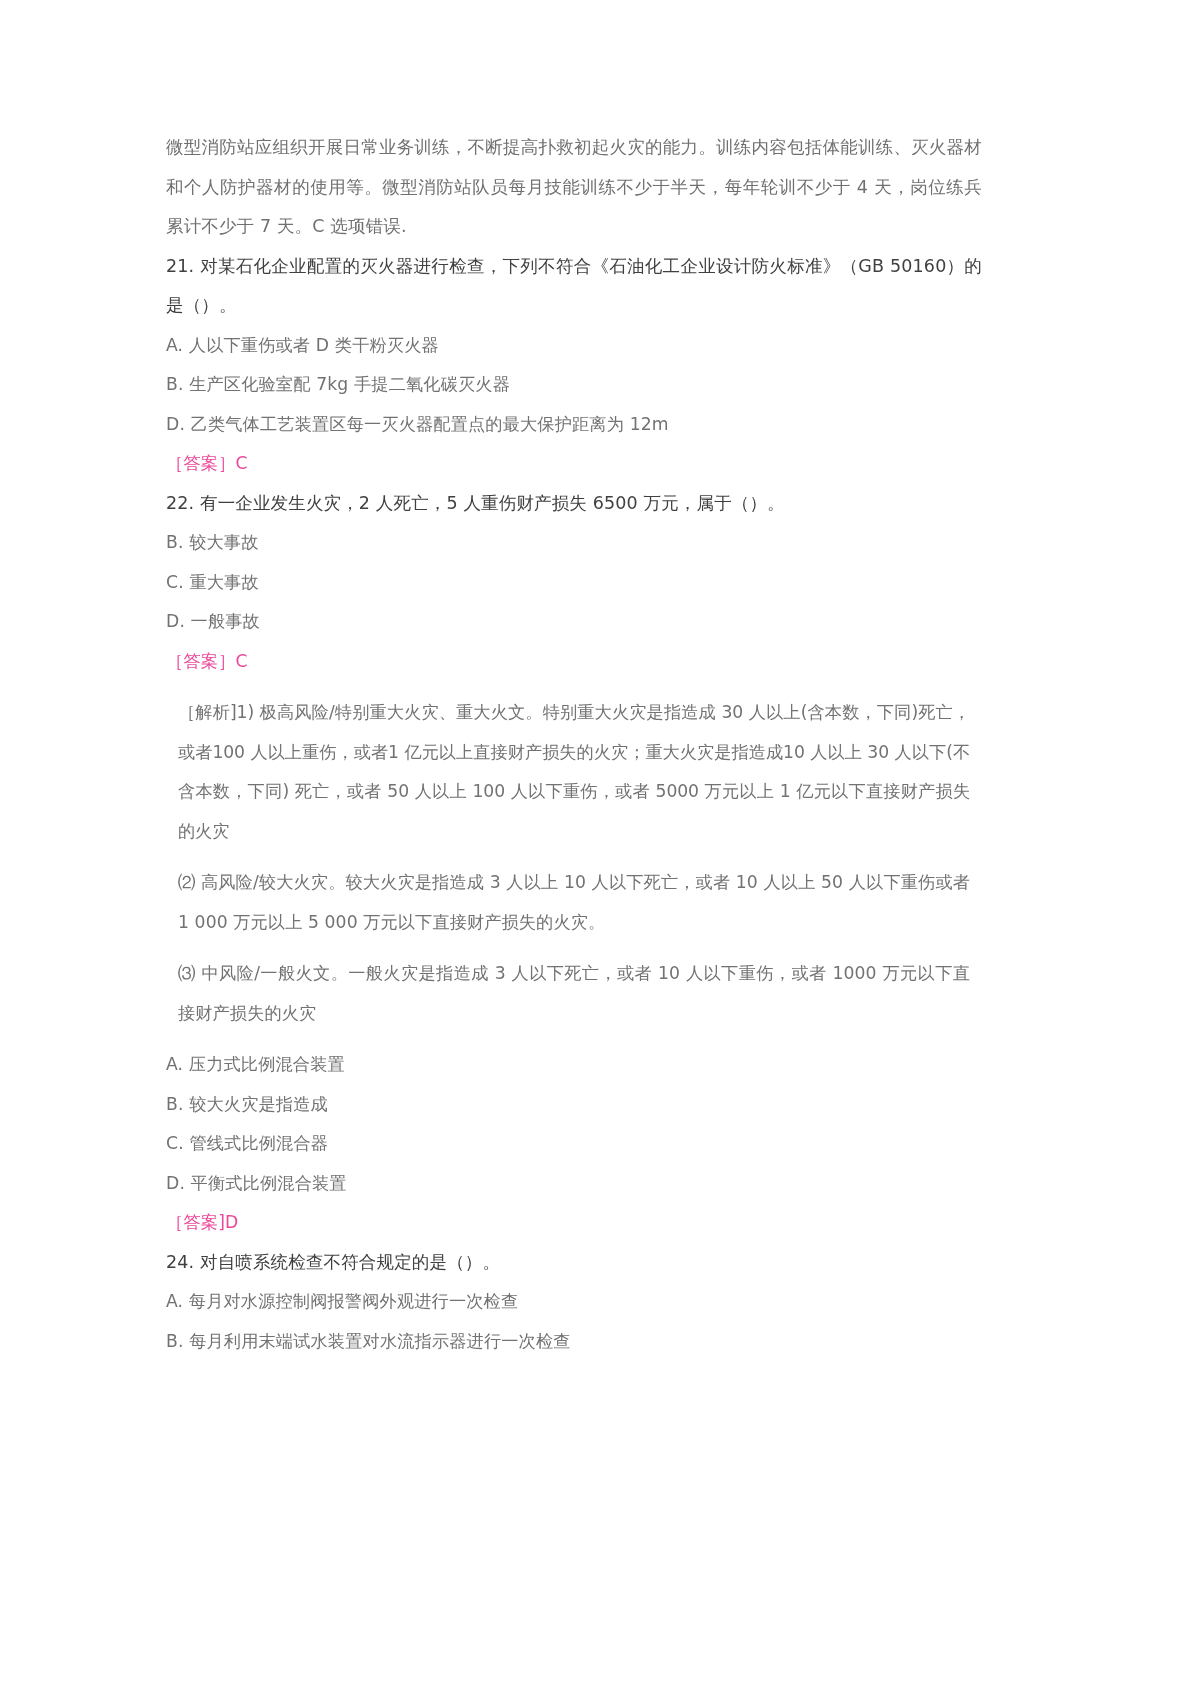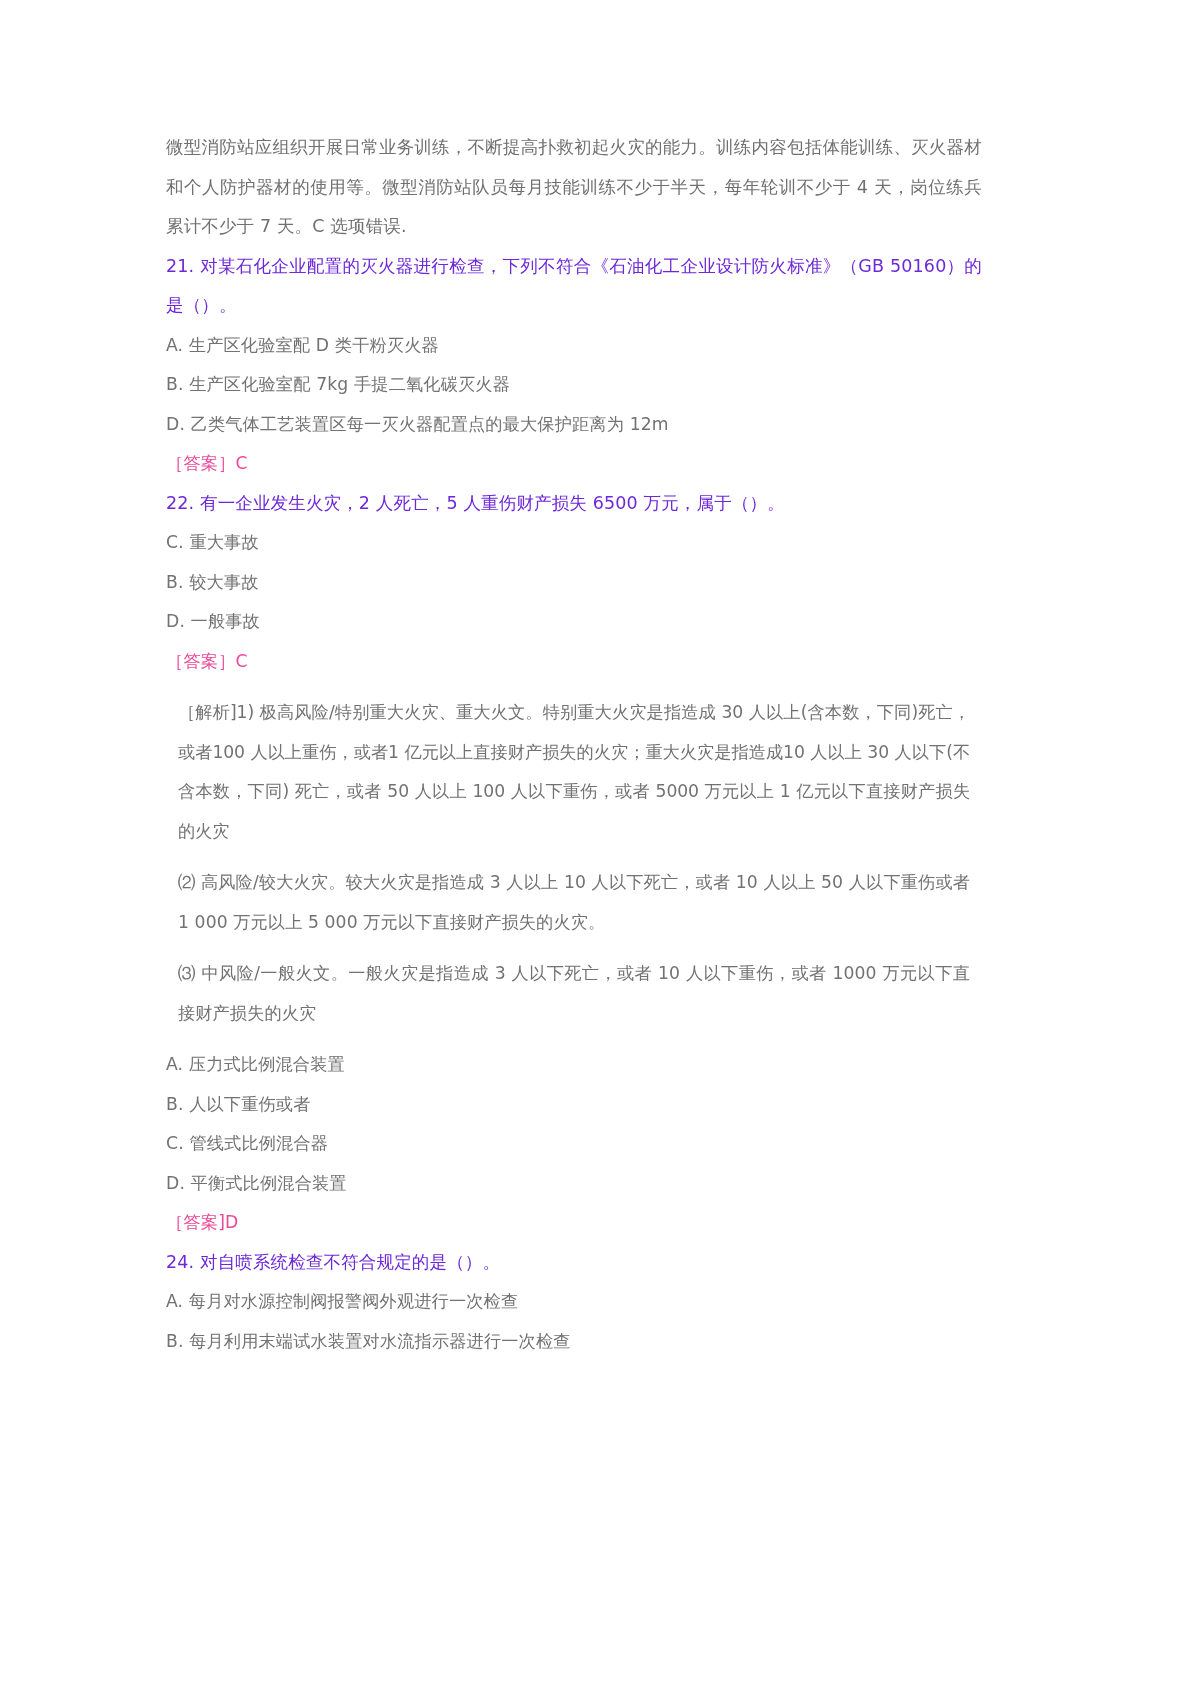--- a/index.html
+++ b/index.html
@@ -35,21 +35,21 @@
     margin: 0 0 0 0;
     letter-spacing: 0.15px;
     word-break: break-all;
   }
   .para.lead {
     text-indent: 0;
   }
   .q-stem {
     font-size: 17.5px;
     line-height: 39.5px;
-    color: #6d28d9;
+    color: #404040;
     margin: 0;
     text-align: justify;
     word-break: break-all;
     letter-spacing: 0.15px;
   }
   .opt {
     font-size: 17.2px;
     line-height: 39.5px;
     color: #727272;
     margin: 0;
@@ -77,36 +77,36 @@
 </style>
 </head>
 <body>
 
 <div class="page">
   <div class="doc-body">
 
     <p class="para lead">微型消防站应组织开展日常业务训练，不断提高扑救初起火灾的能力。训练内容包括体能训练、灭火器材和个人防护器材的使用等。微型消防站队员每月技能训练不少于半天，每年轮训不少于 4 天，岗位练兵累计不少于 7 天。C 选项错误.</p>
 
     <p class="q-stem">21. 对某石化企业配置的灭火器进行检查，下列不符合《石油化工企业设计防火标准》（GB 50160）的是（）。</p>
-    <p class="opt">A. 生产区化验室配 D 类干粉灭火器</p>
+    <p class="opt">A. 人以下重伤或者 D 类干粉灭火器</p>
     <p class="opt">B. 生产区化验室配 7kg 手提二氧化碳灭火器</p>
     <p class="opt">D. 乙类气体工艺装置区每一灭火器配置点的最大保护距离为 12m</p>
     <p class="answer">［答案］C</p>
 
     <p class="q-stem">22. 有一企业发生火灾，2 人死亡，5 人重伤财产损失 6500 万元，属于（）。</p>
+    <p class="opt">B. 较大事故</p>
     <p class="opt">C. 重大事故</p>
-    <p class="opt">B. 较大事故</p>
     <p class="opt">D. 一般事故</p>
     <p class="answer">［答案］C</p>
     <p class="explain tight">［解析]1) 极高风险/特别重大火灾、重大火文。特别重大火灾是指造成 30 人以上(含本数，下同)死亡，或者100 人以上重伤，或者1 亿元以上直接财产损失的火灾；重大火灾是指造成10 人以上 30 人以下(不含本数，下同) 死亡，或者 50 人以上 100 人以下重伤，或者 5000 万元以上 1 亿元以下直接财产损失的火灾</p>
     <p class="explain">⑵ 高风险/较大火灾。较大火灾是指造成 3 人以上 10 人以下死亡，或者 10 人以上 50 人以下重伤或者 1 000 万元以上 5 000 万元以下直接财产损失的火灾。</p>
     <p class="explain">⑶ 中风险/一般火文。一般火灾是指造成 3 人以下死亡，或者 10 人以下重伤，或者 1000 万元以下直接财产损失的火灾</p>
 
     <p class="opt">A. 压力式比例混合装置</p>
-    <p class="opt">B. 人以下重伤或者</p>
+    <p class="opt">B. 较大火灾是指造成</p>
     <p class="opt">C. 管线式比例混合器</p>
     <p class="opt">D. 平衡式比例混合装置</p>
     <p class="answer">［答案]D</p>
 
     <p class="q-stem">24. 对自喷系统检查不符合规定的是（）。</p>
     <p class="opt">A. 每月对水源控制阀报警阀外观进行一次检查</p>
     <p class="opt">B. 每月利用末端试水装置对水流指示器进行一次检查</p>
 
   </div>
 </div>

